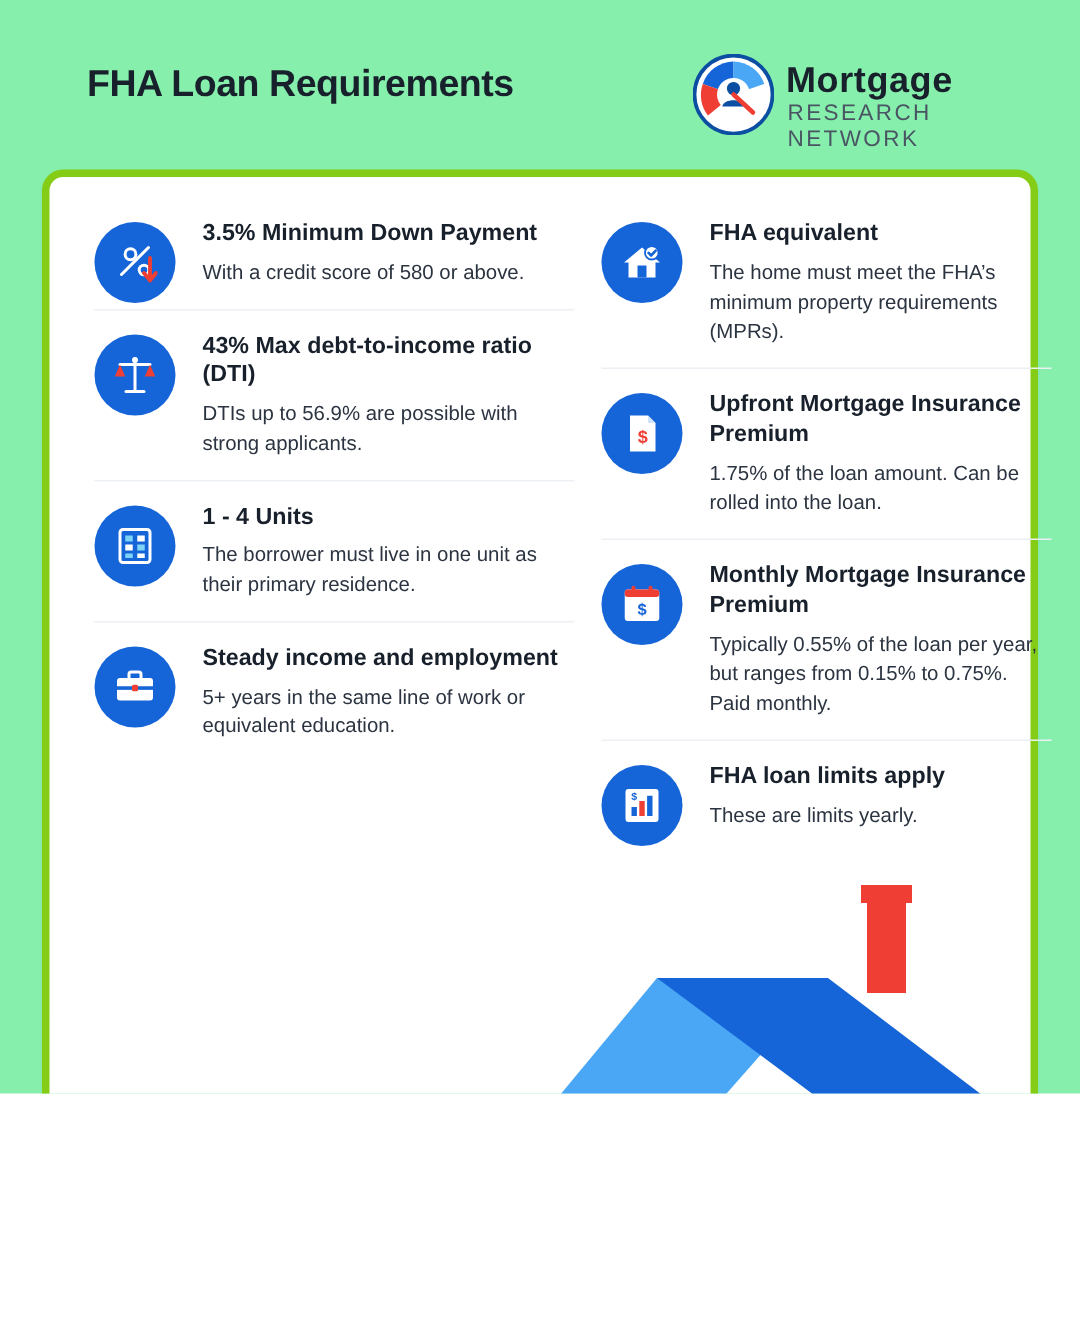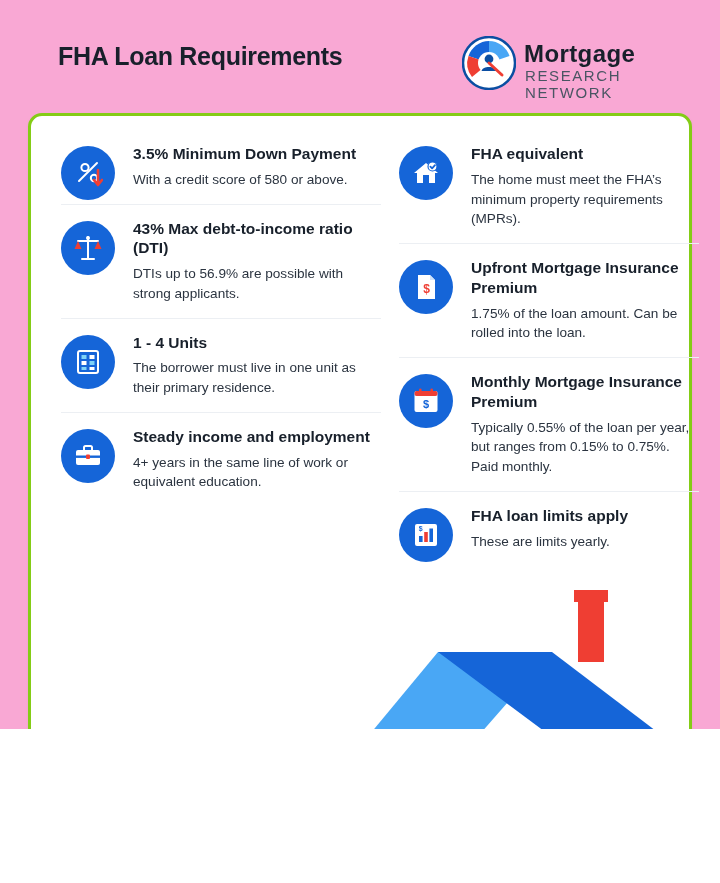--- a/index.html
+++ b/index.html
@@ -5,21 +5,21 @@
   * { box-sizing: border-box; margin: 0; padding: 0; }
   html, body {
     width: 720px; height: 883px;
     font-family: "Liberation Sans", sans-serif;
     background: #ffffff;
     overflow: hidden;
   }
   #page {
     position: relative;
     width: 720px; height: 729px;
-    background: #f9a8d4;
+    background: #86efac;
     overflow: hidden;
     padding-left: 28px;
   }
 
   
   .bg-sky {
     position: absolute; left: 0; right: 0; top: 742px; height: 103px;
     background: linear-gradient(to bottom, #ffffff 0%, #dff0fb 55%, #cfe8fa 100%);
   }
   .bg-water {
@@ -50,21 +50,21 @@
   }
   .logo-sub {
     position: absolute; left: 63px; top: 31px;
     font-size: 15px; color: #4a5563; letter-spacing: 1.6px;
   }
 
   
   .card {
     position: absolute; left: 28px; top: 113px; width: 664px; height: 648px;
     background: #ffffff;
-    border: 3px solid #84cc16;
+    border: 5px solid #84cc16;
     border-radius: 14px;
     box-shadow: 0 1px 3px rgba(20,30,50,.05);
   }
 
   .col-left  { position: absolute; left: 30px;  top: 14px; width: 320px; }
   .col-right { position: absolute; left: 368px; top: 14px; width: 300px; }
 
   .item { position: relative; padding: 14px 0 14px 0; }
   .item.divider { border-bottom: 1px solid #eceff3; }
 
@@ -181,21 +181,21 @@
         <div class="icon-wrap">
           <svg class="ico" width="30" height="30" viewBox="0 0 30 30">
             <rect x="3" y="9" width="24" height="15" rx="2" fill="#ffffff"></rect>
             <path d="M11 9 L11 6.5 A1.5 1.5 0 0 1 12.5 5 L17.5 5 A1.5 1.5 0 0 1 19 6.5 L19 9" fill="none" stroke="#ffffff" stroke-width="2"></path>
             <rect x="3" y="14.5" width="24" height="2.4" fill="#1565d8"></rect>
             <rect x="13" y="13.5" width="4" height="4.4" rx="1" fill="#ef3e33"></rect>
           </svg>
         </div>
         <div class="item-body">
           <div class="item-title">Steady income and employment</div>
-          <div class="item-desc">4+ years in the same line of work or equivalent education.</div>
+          <div class="item-desc">5+ years in the same line of work or equivalent education.</div>
         </div>
       </div>
 
     </div>
 
     <div class="col-right">
 
       <div class="item divider">
         <div class="icon-wrap">
           <svg class="ico" width="30" height="30" viewBox="0 0 30 30">

